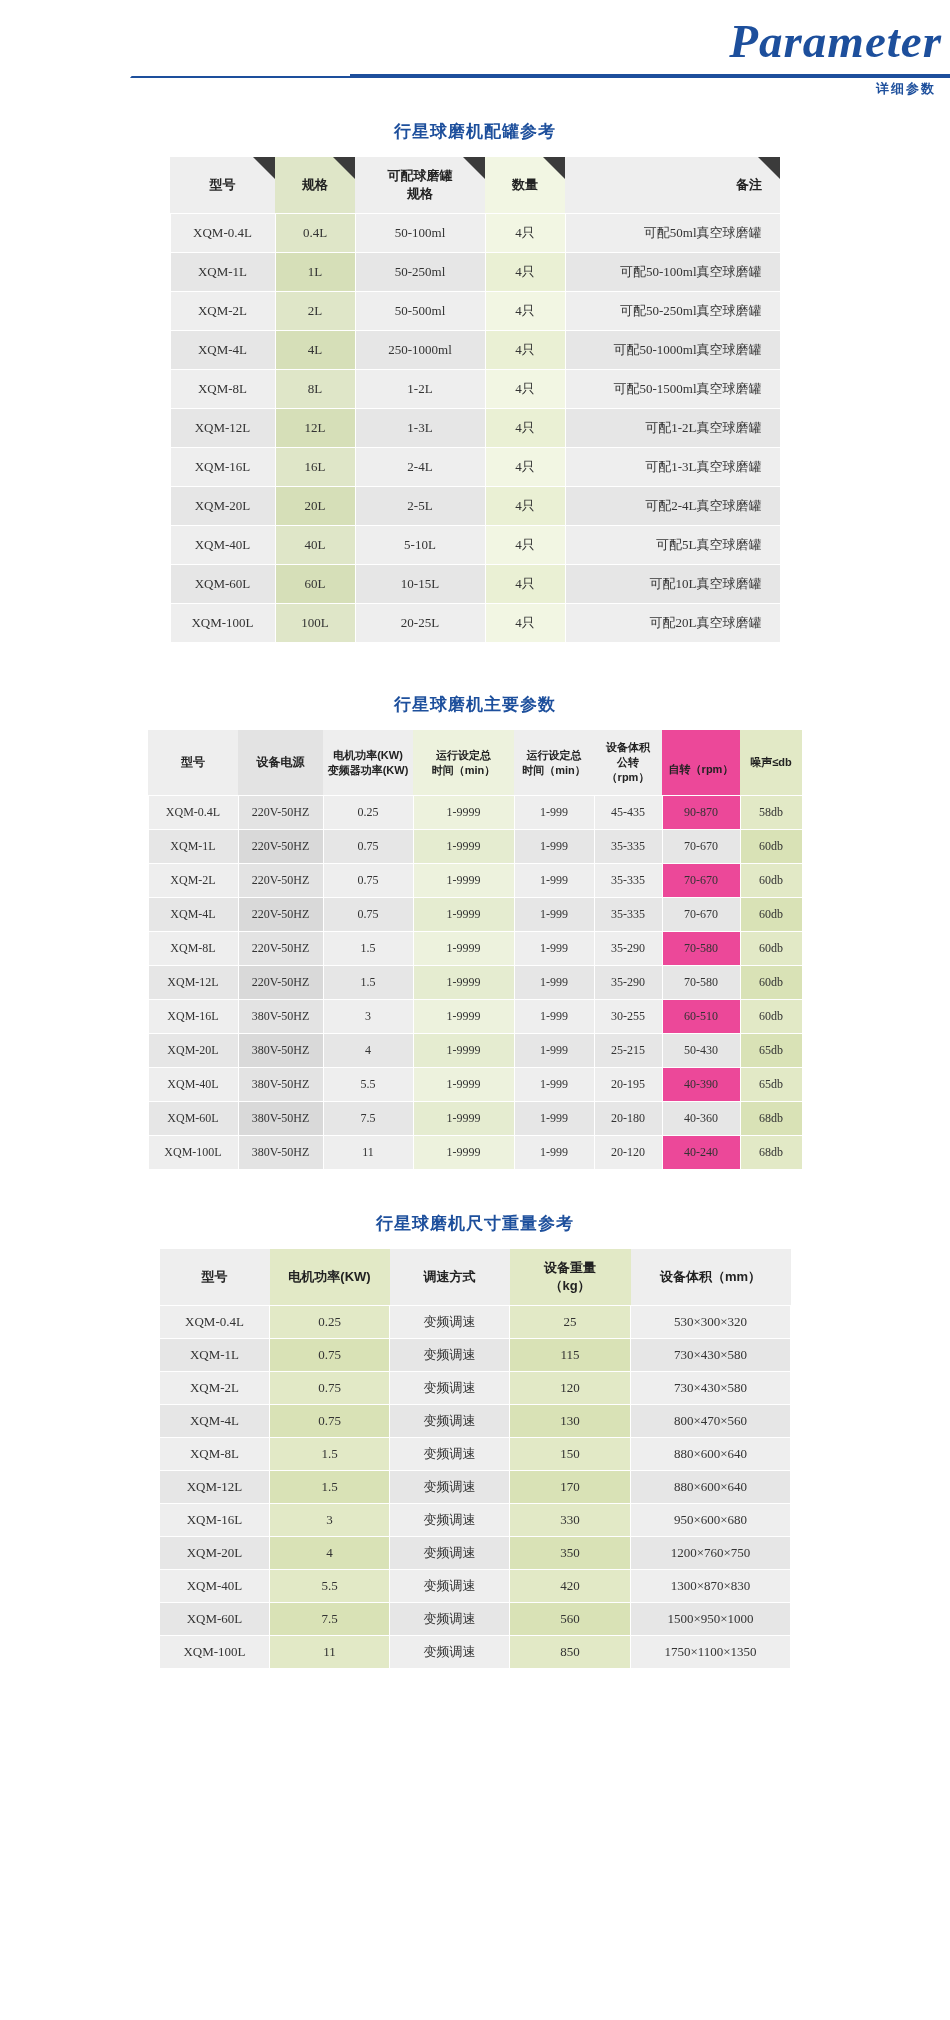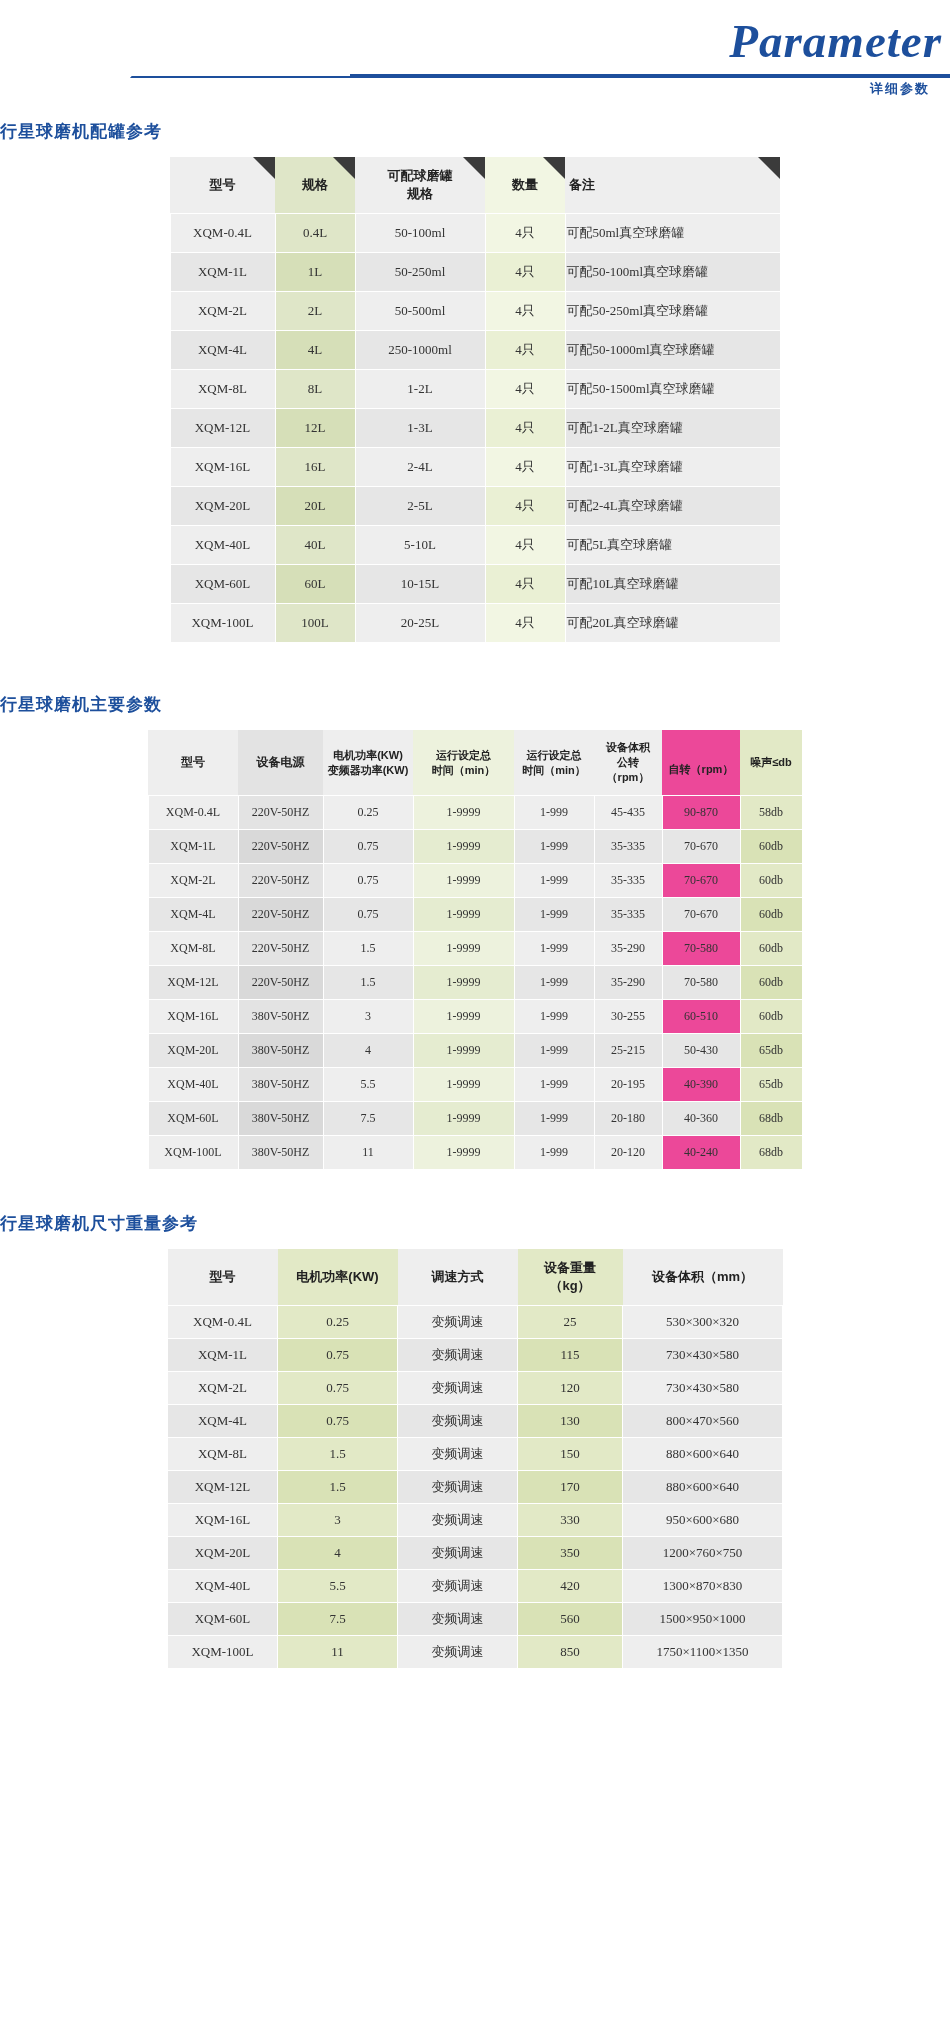--- a/index.html
+++ b/index.html
@@ -47,32 +47,32 @@
     right: 600px;
     top: 76px;
     width: 220px;
     height: 2px;
     background: #1d4f9c;
     transform: skewX(-40deg);
     transform-origin: right bottom;
   }
   .banner-sub {
     position: absolute;
-    right: 20px;
+    right: 14px;
     top: 80px;
     font-size: 13px;
     color: #1d4f9c;
     letter-spacing: 2px;
     font-weight: bold;
   }
 
   
   .section { width: 950px; }
   .section-title {
-    text-align: left;
+    text-align: center;
     font-size: 17px;
     font-weight: bold;
     color: #1d4f9c;
     letter-spacing: 1px;
     padding: 16px 0 14px 0;
   }
   .table-wrap {
     display: flex;
     justify-content: center;
   }
@@ -107,21 +107,21 @@
     border-left: 22px solid transparent;
   }
   .hdr td small { font-size: 11px; font-weight: bold; }
 
   
   #t1 td { font-size: 13px; height: 39px; }
   #t1 .c-model { width: 105px; background: #eeeeee; }
   #t1 .c-spec  { width: 80px;  background: #dfe6c8; }
   #t1 .c-jar   { width: 130px; background: #eeeeee; }
   #t1 .c-qty   { width: 80px;  background: #f2f6e3; }
-  #t1 .c-note  { width: 215px; background: #eeeeee; text-align: left; padding-right: 25px; }
+  #t1 .c-note  { width: 215px; background: #eeeeee; text-align: right; padding-right: 18px; }
   #t1 tr.alt .c-model { background: #e6e6e6; }
   #t1 tr.alt .c-spec  { background: #d6dfb8; }
   #t1 tr.alt .c-jar   { background: #e6e6e6; }
   #t1 tr.alt .c-qty   { background: #eaf0d4; }
   #t1 tr.alt .c-note  { background: #e6e6e6; }
 
   
   #t2 td { font-size: 12px; height: 34px; }
   #t2 .c0 { width: 90px;  background: #eeeeee; }
   #t2 .c1 { width: 85px;  background: #e3e3e3; }
@@ -138,21 +138,21 @@
   #t2 tr.alt .c4 { background: #e6e6e6; }
   #t2 tr.alt .c5 { background: #e6e6e6; }
   #t2 tr.alt .c6 { background: #e6e6e6; }
   #t2 tr.alt .c7 { background: #d9e2b6; }
 
   
   #t3 td { font-size: 13px; height: 33px; }
   #t3 .d0 { width: 110px; background: #eeeeee; }
   #t3 .d1 { width: 120px; background: #e2e9c6; }
   #t3 .d2 { width: 120px; background: #eeeeee; }
-  #t3 .d3 { width: 105px; background: #e2e9c6; }
+  #t3 .d3 { width: 121px; background: #e2e9c6; }
   #t3 .d4 { width: 160px; background: #eeeeee; }
   #t3 tr.alt .d0 { background: #e6e6e6; }
   #t3 tr.alt .d1 { background: #d9e2b6; }
   #t3 tr.alt .d2 { background: #e6e6e6; }
   #t3 tr.alt .d3 { background: #d9e2b6; }
   #t3 tr.alt .d4 { background: #e6e6e6; }
 
   .spacer-lg { height: 34px; }
   .spacer-md { height: 26px; }
 </style>

